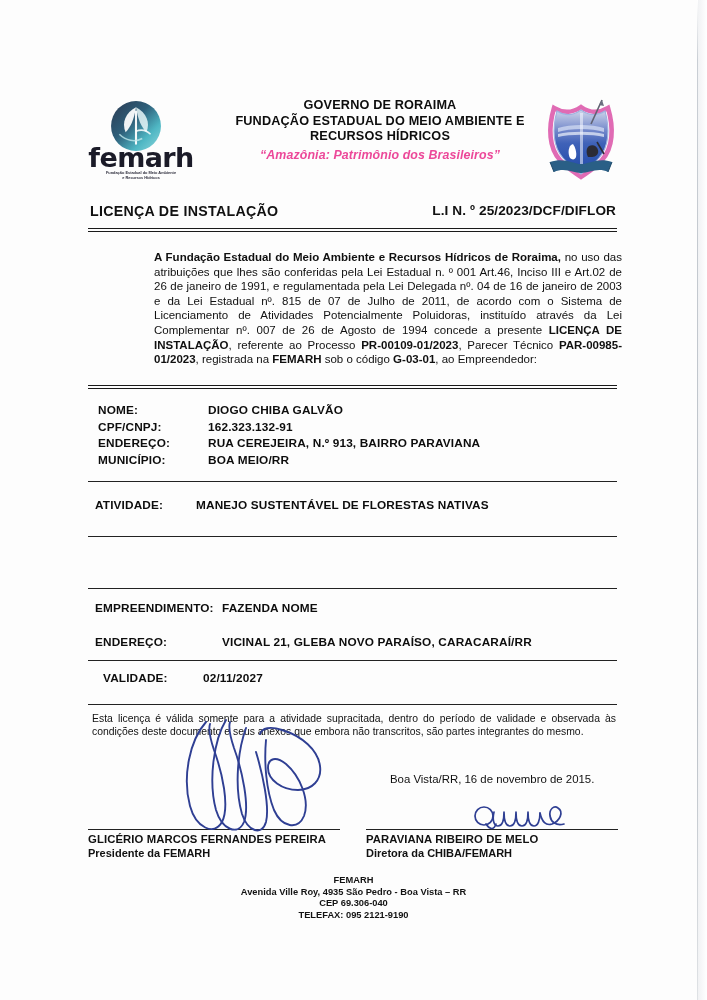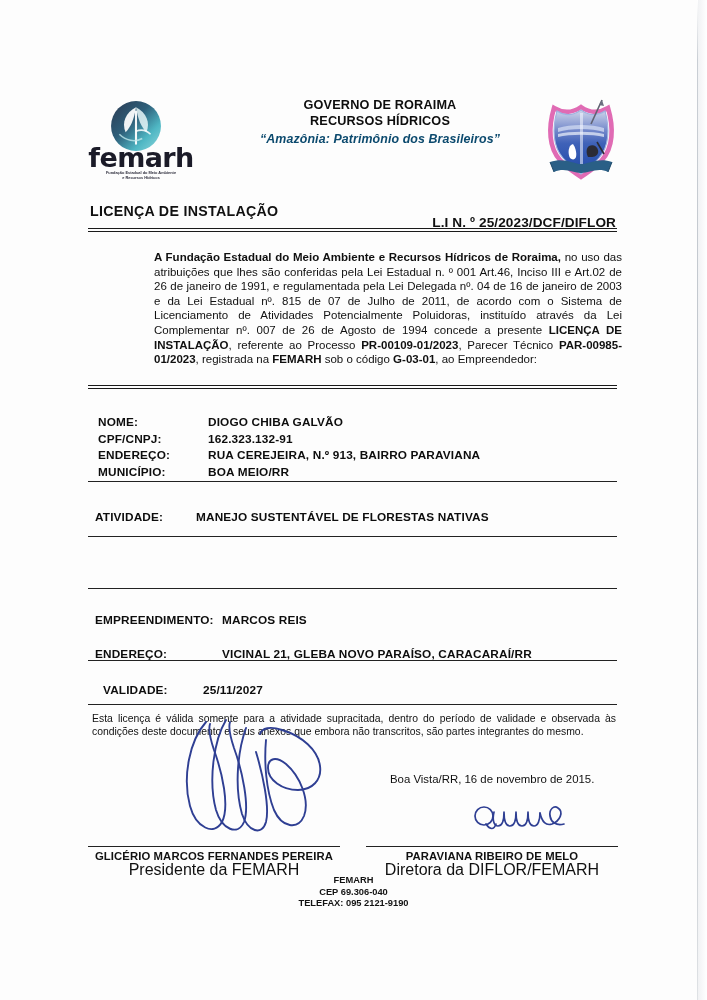--- a/index.html
+++ b/index.html
@@ -97,21 +97,21 @@
     font-size: 12.7px;
     line-height: 15.5px;
     letter-spacing: 0.15px;
     color: #0d0d0d;
   }
   #header-motto {
     margin-top: 3px;
     font-weight: bold;
     font-style: italic;
     font-size: 12.4px;
-    color: #0c4a6e;
+    color: #ec4899;
     letter-spacing: 0.1px;
   }
 
   #coat-of-arms {
     position: absolute;
     left: 462px; top: 0px;
     width: 74px;
     height: 86px;
   }
 
@@ -128,21 +128,20 @@
     font-weight: bold;
     font-size: 14.2px;
     letter-spacing: 0.3px;
   }
   #license-number {
     position: absolute;
     right: 0; top: 0;
     font-weight: bold;
     font-size: 13.6px;
     letter-spacing: 0.1px;
-    margin-top: 12px;
   }
   .rule-double {
     position: absolute;
     left: 88px;
     width: 529px;
     height: 4px;
     border-top: 1.6px solid #1a1a1a;
     border-bottom: 1.4px solid #1a1a1a;
     box-sizing: border-box;
   }
@@ -170,21 +169,21 @@
     border-top: 1.4px solid #222222;
   }
   #rule-2 { top: 386px; }
   #rule-3 { top: 481px; }
   #rule-4 { top: 536px; }
   #rule-5 { top: 588px; }
   #rule-6 { top: 660px; }
   #rule-7 { top: 704px; }
 
   
-  .field-block { position: absolute; margin-top: 12px; }
+  .field-block { position: absolute; }
   .field-row {
     display: flex;
     align-items: flex-start;
     font-weight: bold;
     font-size: 11.8px;
     line-height: 16.6px;
     letter-spacing: 0.15px;
   }
   .field-label {
     flex: 0 0 auto;
@@ -232,39 +231,40 @@
   }
 
   #signatures {
     position: absolute;
     left: 88px; top: 829px;
     width: 530px;
     height: 46px;
   }
   .sig-col {
     position: absolute;
-    top: 17px;
+    top: 0;
     width: 252px;
-    text-align: center;
+    text-align: left;
   }
   #sig-col-left  { left: 0px; }
   #sig-col-right { left: 278px; }
   .sig-rule {
     border-top: 1.1px solid #222;
     margin-bottom: 2px;
   }
   .sig-name {
     font-weight: bold;
     font-size: 11.3px;
     letter-spacing: 0.1px;
     line-height: 14px;
   }
   .sig-role {
-    font-size: 16px;
+    font-size: 11px;
     line-height: 14px;
+    font-weight: bold;
   }
 
   
   #ink-president {
     position: absolute;
     left: 170px; top: 706px;
     width: 170px; height: 135px;
     pointer-events: none;
   }
   #ink-director {
@@ -318,20 +318,21 @@
       </svg>
       <div id="femarh-wordmark">femarh</div>
       <div id="femarh-tagline">
         <div>Fundação Estadual do Meio Ambiente</div>
         <div>e Recursos Hídricos</div>
       </div>
     </div>
 
     <div id="header-titles">
       <div class="hdr-line">GOVERNO DE RORAIMA</div>
+      <div class="hdr-line">FUNDAÇÃO ESTADUAL DO MEIO AMBIENTE E</div>
       <div class="hdr-line">RECURSOS HÍDRICOS</div>
       <div id="header-motto">“Amazônia: Patrimônio dos Brasileiros”</div>
     </div>
 
     <svg id="coat-of-arms" viewBox="0 0 74 86">
       <defs>
         <linearGradient id="gSky" x1="0" y1="0" x2="0" y2="1">
           <stop offset="0%" stop-color="#cfd6ea"></stop>
           <stop offset="34%" stop-color="#6e84c9"></stop>
           <stop offset="52%" stop-color="#3f62b8"></stop>
@@ -401,49 +402,49 @@
     <div class="field-row">
       <span class="field-label">ATIVIDADE:</span>
       <span class="field-value">MANEJO SUSTENTÁVEL DE FLORESTAS NATIVAS</span>
     </div>
   </div>
 
 
   <div class="field-block" id="block-enterprise">
     <div class="field-row">
       <span class="field-label">EMPREENDIMENTO:</span>
-      <span class="field-value">MARCOS REIS</span>
+      <span class="field-value">FAZENDA NOME</span>
     </div>
     <div class="field-row">
       <span class="field-label">ENDEREÇO:</span>
       <span class="field-value">VICINAL 21, GLEBA NOVO PARAÍSO, CARACARAÍ/RR</span>
     </div>
   </div>
 
   <div class="field-block" id="block-validity">
     <div class="field-row">
       <span class="field-label">VALIDADE:</span>
-      <span class="field-value">25/11/2027</span>
+      <span class="field-value">02/11/2027</span>
     </div>
   </div>
 
   <div id="closing-note">Esta licença é válida somente para a atividade supracitada, dentro do período de validade e observada às condições deste documento e seus anexos que embora não transcritos, são partes integrantes do mesmo.</div>
 
   <div id="issue-place-date">Boa Vista/RR, 16 de novembro de 2015.</div>
 
   <div id="signatures">
     <div class="sig-col" id="sig-col-left">
       <div class="sig-rule"></div>
       <div class="sig-name">GLICÉRIO MARCOS FERNANDES PEREIRA</div>
       <div class="sig-role">Presidente da FEMARH</div>
     </div>
     <div class="sig-col" id="sig-col-right">
       <div class="sig-rule"></div>
       <div class="sig-name">PARAVIANA RIBEIRO DE MELO</div>
-      <div class="sig-role">Diretora da DIFLOR/FEMARH</div>
+      <div class="sig-role">Diretora da CHIBA/FEMARH</div>
     </div>
   </div>
 
   <svg id="ink-president" viewBox="0 0 170 135">
     <g fill="none" stroke="#2f3f93" stroke-width="1.9" stroke-linecap="round" stroke-linejoin="round">
       <path d="M36 16 C20 34 12 70 20 100 C26 122 44 130 52 116 C60 100 52 66 44 44 C40 32 38 24 40 18"></path>
       <path d="M56 14 C44 34 38 74 46 104 C52 124 68 130 74 116 C80 100 72 64 64 42 C60 30 58 22 60 16"></path>
       <path d="M76 22 C68 44 64 80 72 108 C78 126 92 130 96 116 C100 100 92 66 86 46"></path>
       <path d="M96 34 C94 56 96 84 104 104 C112 122 128 124 134 110 C140 94 130 70 116 58 C106 50 98 52 98 62 C98 74 112 84 128 84 C142 84 152 74 150 60 C148 44 132 30 112 24 C100 20 92 22 90 28"></path>
     </g>
@@ -453,17 +454,18 @@
     <g fill="none" stroke="#2f3f93" stroke-width="1.7" stroke-linecap="round" stroke-linejoin="round">
       <circle cx="14" cy="16" r="9"></circle>
       <path d="M16 24 C20 30 24 30 26 24"></path>
       <path d="M24 12 C22 20 24 26 28 26 C32 26 34 20 34 12 C34 20 36 26 40 26 C44 26 46 20 46 12 C46 20 48 26 52 26 C56 26 58 20 58 12 C58 20 60 26 64 26 C68 26 70 20 70 13"></path>
       <path d="M70 13 C72 22 76 26 82 24 C90 21 94 12 88 8 C84 5 79 9 80 16 C81 22 86 26 94 24"></path>
     </g>
   </svg>
 
   <div id="footer">
     <div class="f-line">FEMARH</div>
+    <div class="f-line">Avenida Ville Roy, 4935 São Pedro - Boa Vista – RR</div>
     <div class="f-line">CEP 69.306-040</div>
     <div class="f-line">TELEFAX: 095 2121-9190</div>
   </div>
 
 </div>
 
 </body></html>

